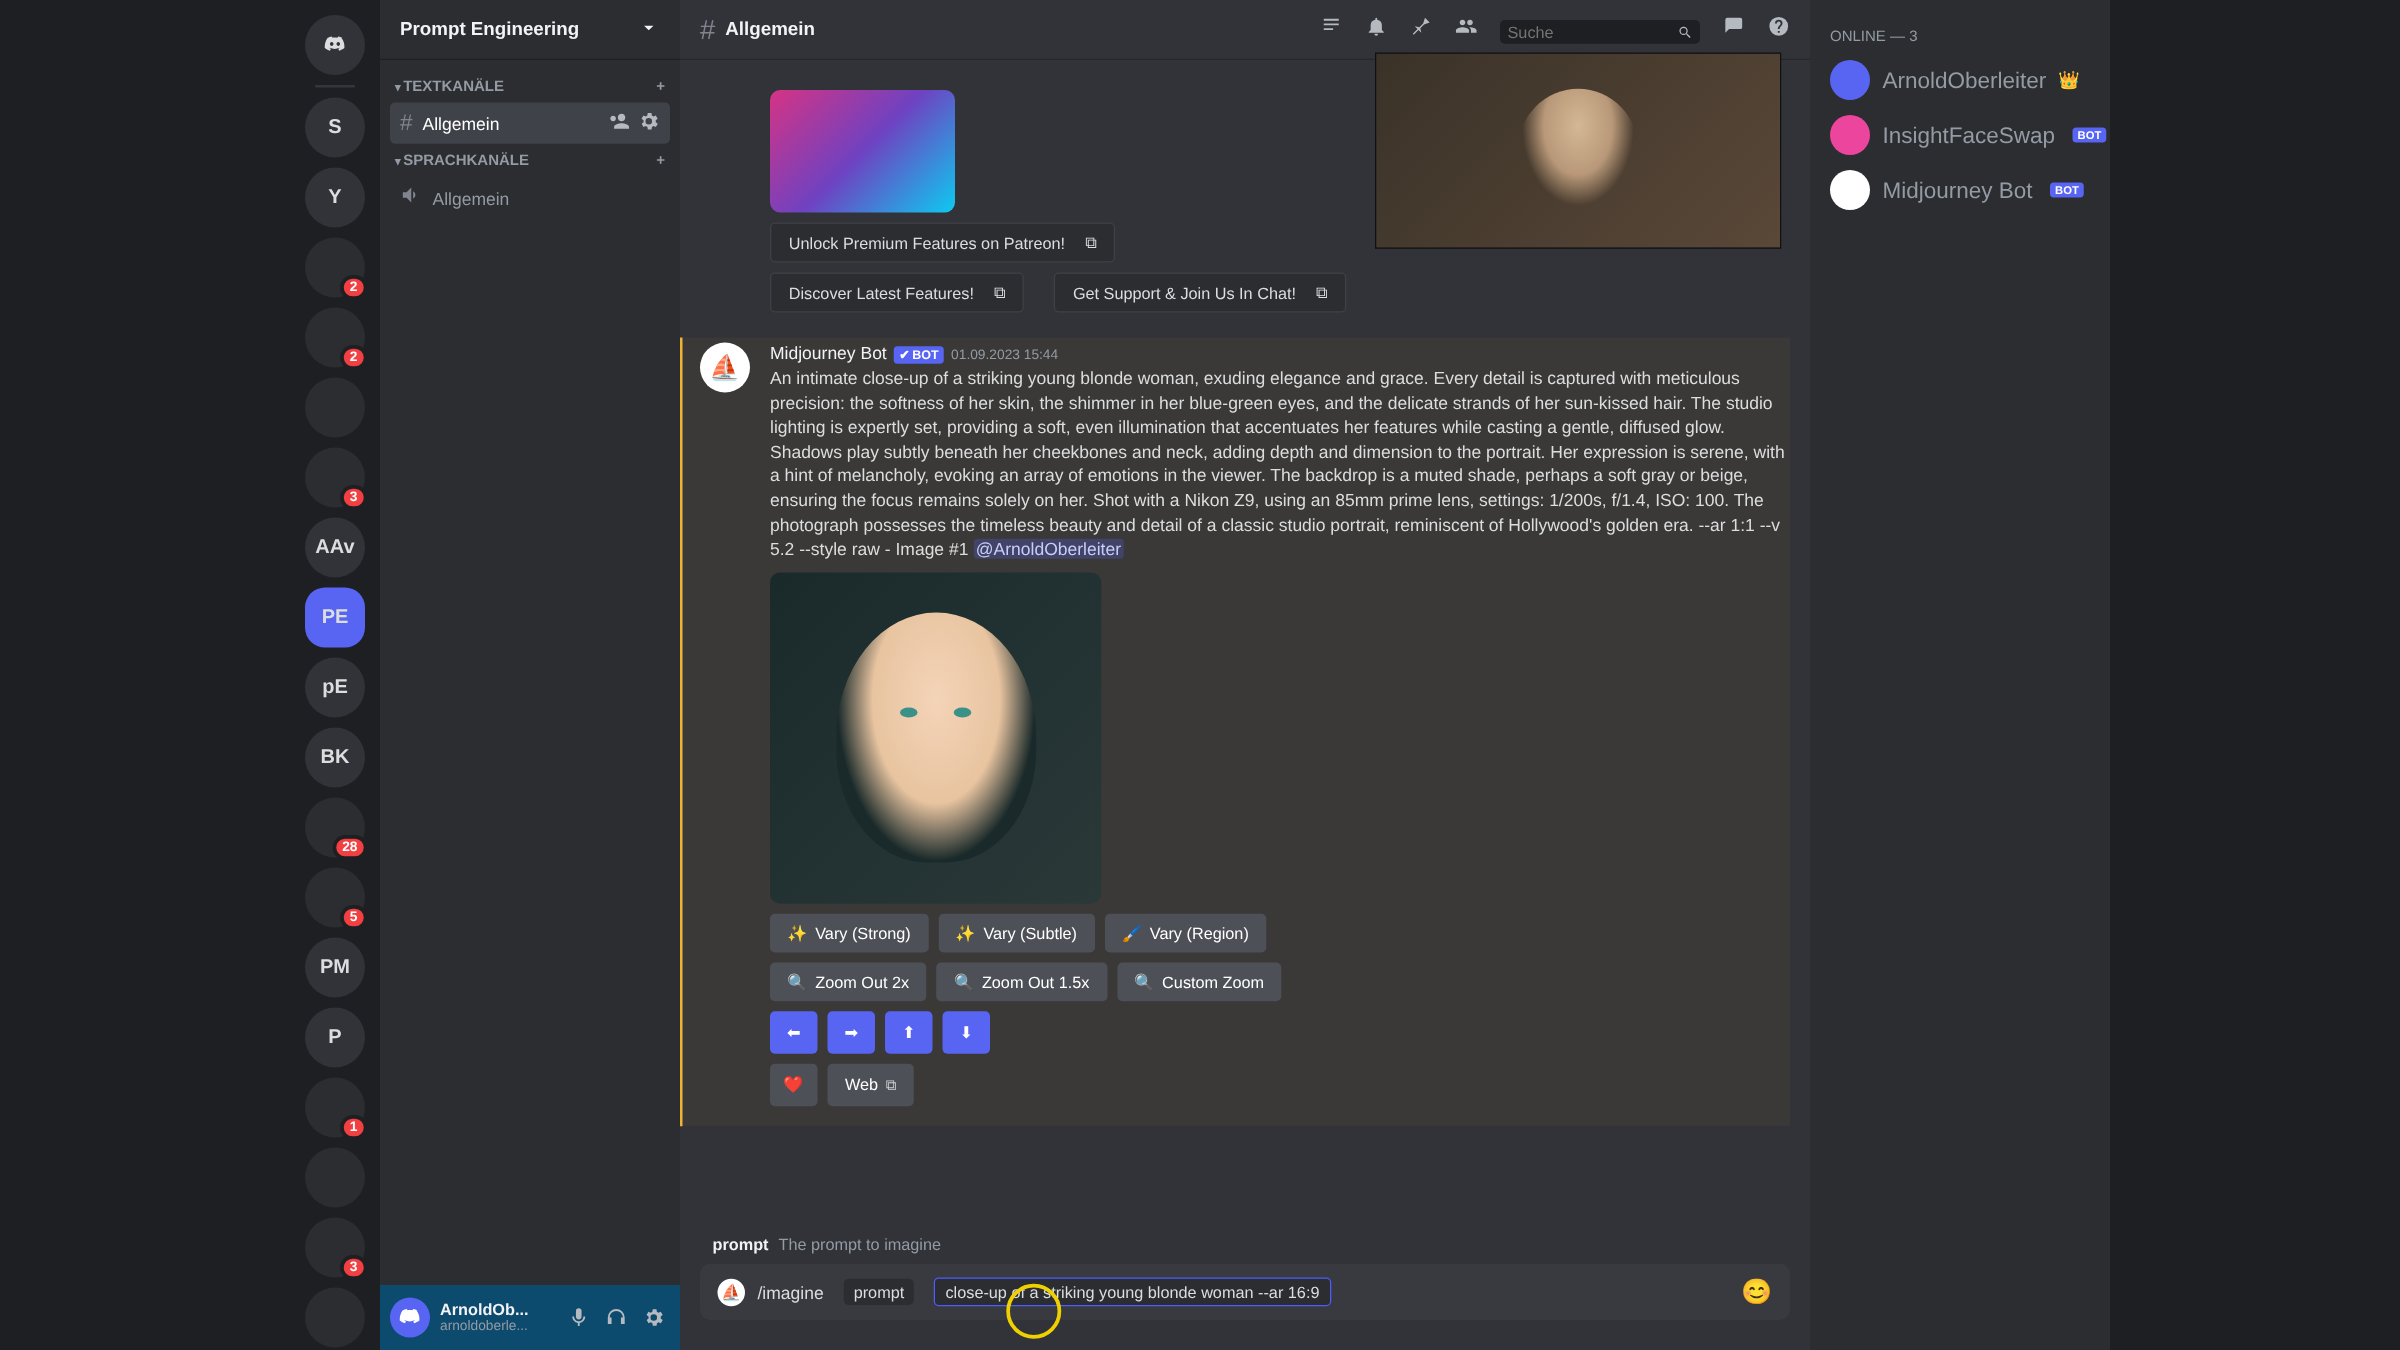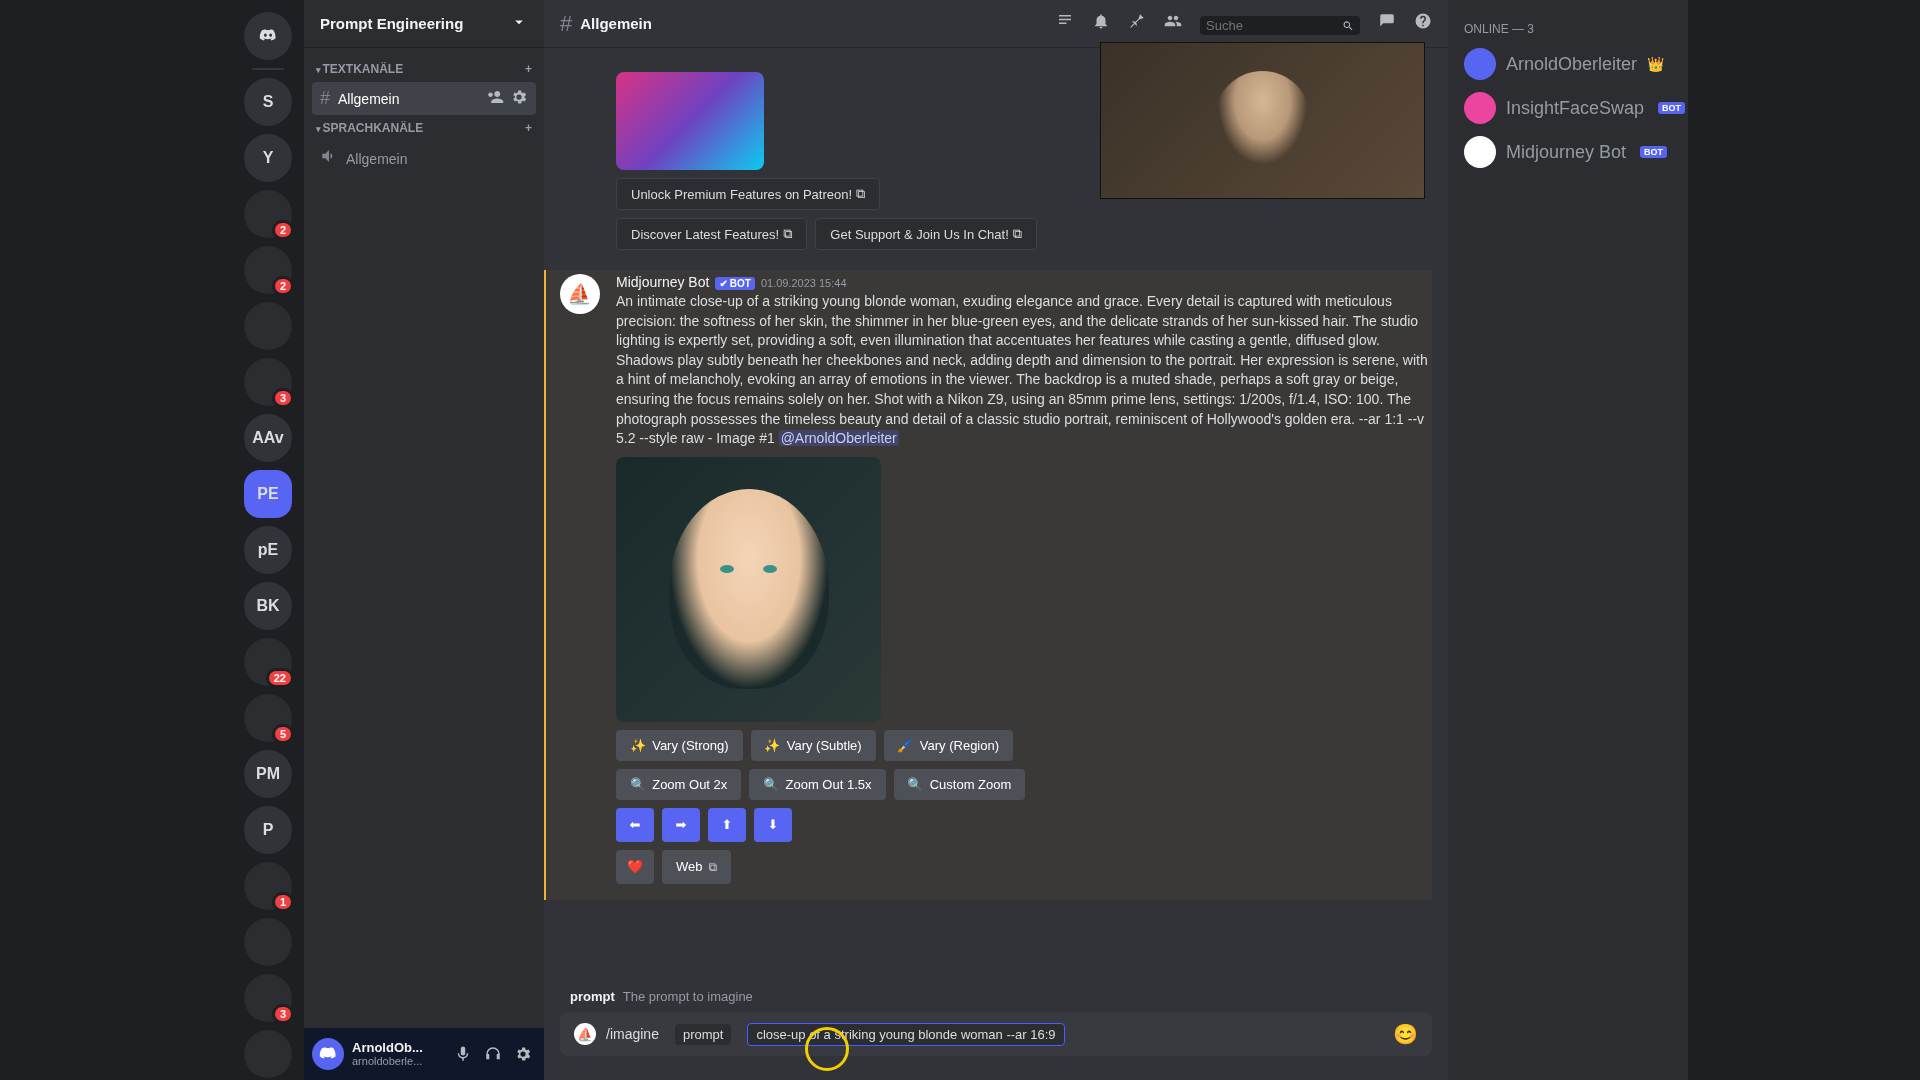--- a/index.html
+++ b/index.html
@@ -13,21 +13,21 @@
 .badge{position:absolute;bottom:-2px;right:-2px;background:#f23f42;color:#fff;border-radius:10px;font-size:11px;font-weight:700;padding:1px 5px;border:3px solid #1e1f22}
 .divider{width:32px;height:2px;background:#35363c;border-radius:1px}
 .channel-col{width:240px;background:#2b2d31;display:flex;flex-direction:column;flex-shrink:0}
 .server-header{height:48px;display:flex;align-items:center;justify-content:space-between;padding:0 16px;border-bottom:1px solid #1f2023;font-weight:600;font-size:15px;color:#f2f3f5;cursor:pointer}
 .ch-list{flex:1;overflow:auto;padding:8px}
 .ch-section{display:flex;align-items:center;justify-content:space-between;padding:6px 4px;color:#949ba4;font-size:12px;font-weight:700;text-transform:uppercase;cursor:pointer}
 .ch-item{display:flex;align-items:center;gap:8px;padding:6px 8px;border-radius:4px;color:#949ba4;cursor:pointer}
 .ch-item.active{background:#404249;color:#fff}
 .ch-item .ic{color:#80848e;font-size:18px}
 .ch-item .tools{margin-left:auto;display:flex;gap:6px;font-size:13px;color:#b5bac1}
-.user-area{height:52px;background:#0f172a;display:flex;align-items:center;padding:0 8px;gap:8px}
+.user-area{height:52px;background:#0c4a6e;display:flex;align-items:center;padding:0 8px;gap:8px}
 .user-area .avatar{width:32px;height:32px;border-radius:50%;background:#5865f2;display:flex;align-items:center;justify-content:center;font-size:13px;color:#fff}
 .user-area .names{flex:1;line-height:1.1}
 .user-area .names .u{font-size:13px;font-weight:600;color:#f2f3f5}
 .user-area .names .t{font-size:11px;color:#949ba4}
 .user-area .btns{display:flex;gap:4px}
 .user-area .btns span{width:26px;height:26px;display:flex;align-items:center;justify-content:center;color:#b5bac1;cursor:pointer}
 .main-col{flex:1;background:#313338;display:flex;flex-direction:column;min-width:0}
 .chan-header{height:48px;border-bottom:1px solid #26272b;display:flex;align-items:center;padding:0 16px;gap:8px}
 .chan-header .hash{color:#80848e;font-size:22px}
 .chan-header .name{font-weight:600;color:#f2f3f5;font-size:15px}
@@ -52,21 +52,21 @@
 .attachment.small{width:148px;height:98px;background:linear-gradient(135deg,#d63384,#6f42c1,#0dcaf0)}
 .face{width:160px;height:200px;background:radial-gradient(ellipse at 50% 35%,#f4d4b8 0%,#e8c4a0 45%,#1a2a2a 70%);border-radius:50% 50% 45% 45%;position:relative}
 .face::before,.face::after{content:"";position:absolute;width:14px;height:8px;background:#3a9188;border-radius:50%;top:38%}
 .face::before{left:32%}
 .face::after{right:32%}
 .btn-row{display:flex;gap:8px;margin-top:8px;flex-wrap:wrap}
 .dbtn{background:#4e5058;border:none;color:#fff;padding:8px 14px;border-radius:4px;font-size:13px;cursor:pointer;display:flex;align-items:center;gap:6px;font-weight:500}
 .dbtn.arrow{width:38px;height:34px;padding:0;justify-content:center;background:#5865f2}
 .dbtn.heart{width:38px;height:34px;padding:0;justify-content:center}
 .dbtn .ext{opacity:.7;font-size:12px}
-.link-btn{background:#2b2d31;border:1px solid #3f4147;color:#dcddde;padding:7px 14px;border-radius:4px;font-size:13px;cursor:pointer;display:inline-flex;align-items:center;gap:4px;margin-top:8px;margin-right:4px}
+.link-btn{background:#2b2d31;border:1px solid #3f4147;color:#dcddde;padding:7px 14px;border-radius:4px;font-size:13px;cursor:pointer;display:inline-flex;align-items:center;gap:16px;margin-top:8px;margin-right:20px}
 .input-area{padding:0 16px 24px 16px;position:relative}
 .slash-hint{padding:6px 10px 8px 10px;font-size:13px}
 .slash-hint .opt{font-weight:600;color:#f2f3f5;margin-right:8px}
 .slash-hint .desc{color:#949ba4}
 .msg-input{background:#383a40;border-radius:8px;display:flex;align-items:center;padding:10px 14px;gap:10px}
 .msg-input .cmd{color:#dcddde}
 .msg-input .chip{background:#2b2d31;padding:3px 8px;border-radius:4px;font-size:13px;color:#dcddde;margin:0 6px}
 .msg-input .field{background:#2b2d31;padding:3px 8px;border-radius:4px;font-size:13px;color:#dcddde;border:1px solid #4a5dff}
 .msg-input .emoji{margin-left:auto;font-size:20px;cursor:pointer}
 .members-col{width:240px;background:#2b2d31;flex-shrink:0;padding:16px 8px}
@@ -115,21 +115,21 @@
     <div class="pill active">
         <span class="txt">PE</span>
       </div>
     <div class="pill">
         <span class="txt">pE</span>
       </div>
     <div class="pill">
         <span class="txt">BK</span>
       </div>
     <div class="pill img">
-        <span class="badge">22</span>
+        <span class="badge">28</span>
       </div>
     <div class="pill img">
         <span class="badge">5</span>
       </div>
     <div class="pill">
         <span class="txt">PM</span>
       </div>
     <div class="pill">
         <span class="txt">P</span>
       </div>

